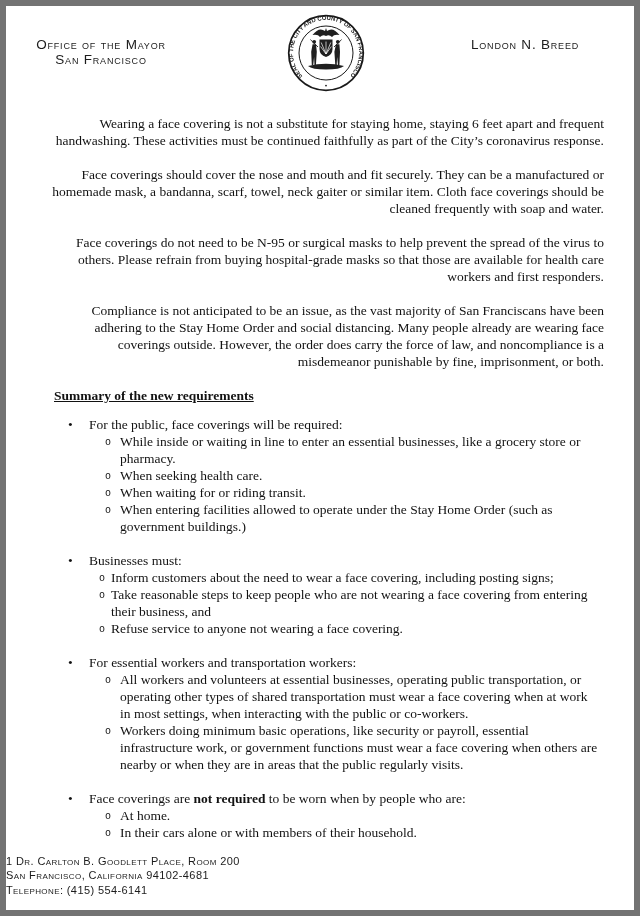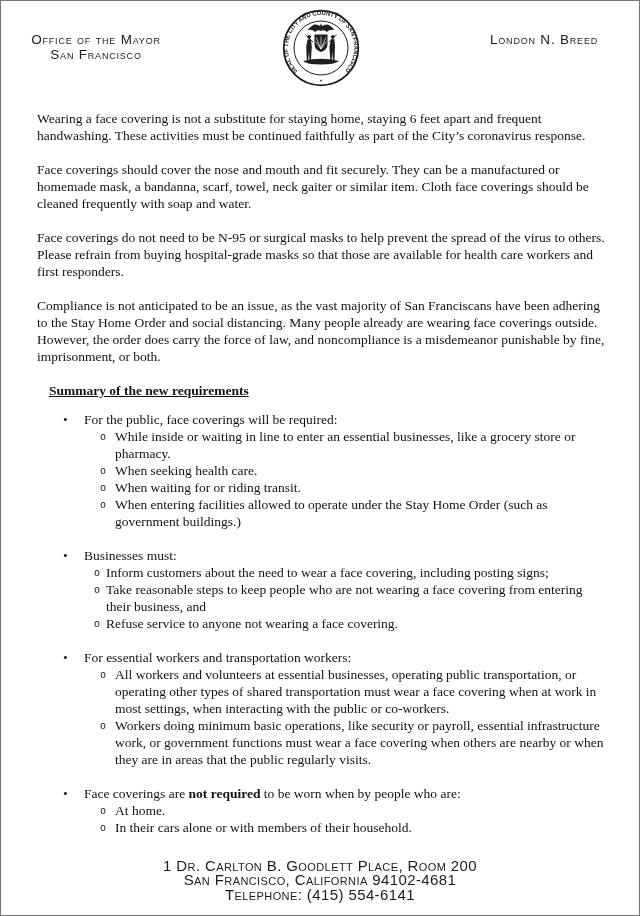--- a/index.html
+++ b/index.html
@@ -1,68 +1,68 @@
 <!DOCTYPE html>
 <html><head>
 <meta charset="utf-8">
 <style>
   html,body { margin:0; padding:0; background:#fff; }
   .page {
     position:relative;
     width:640px; height:916px;
     box-sizing:border-box;
     background:#ffffff;
-    border:1px solid #737373;
+    border:6px solid #737373;
     font-family:"Liberation Serif", serif;
     color:#121212;
     overflow:hidden;
   }
 
   
   .letterhead { position:relative; height:96px; }
   .hdr-block {
     position:absolute; top:31px;
     text-align:center;
     font-family:"Liberation Sans", sans-serif;
     font-variant:small-caps;
     font-size:13.5px; line-height:15px;
     letter-spacing:0.8px;
     color:#1c1c1c;
     white-space:nowrap;
   }
   .hdr-left  { left:10px;  width:170px; }
-  .hdr-right { right:6px;  width:178px; }
+  .hdr-right { right:20px;  width:178px; }
   .seal { position:absolute; left:280px; top:7px; width:80px; height:80px; }
 
   
   .body { padding:13px 30px 0 36px; font-size:13.5px; line-height:17px; }
-  .para { margin:0 0 17px 0; }
+  .para { margin:0 0 17px 0;text-align:right; }
   .heading { font-weight:bold; text-decoration:underline; margin:12px; }
   .group { margin:0 3px 17px 0; }
   .group:last-child { margin-bottom:0; }
   .lvl1 { position:relative; padding-left:47px; }
   .lvl1::before { content:"\2022"; position:absolute; left:26px; top:0; }
   .lvl2 { position:relative; padding-left:78px; }
   .lvl2::before {
     content:"o";
     font-family:"Liberation Mono", monospace;
     font-size:10px; line-height:17px;
     position:absolute; left:63px; top:0.5px;
   }
   .group.tight .lvl2 { padding-left:69px; }
   .group.tight .lvl2::before { left:57px; }
   .bold { font-weight:bold; }
 
   
   .footer {
     position:absolute; left:0; right:0; bottom:13px;
-    text-align:center;
+    text-align:left;
     font-family:"Liberation Sans", sans-serif;
     font-variant:small-caps;
-    font-size:15px; line-height:14.5px;
+    font-size:11px; line-height:14.5px;
     letter-spacing:0.4px;
     color:#1c1c1c;
   }
 </style>
 </head>
 <body>
 
 <div class="page">
 
   <header class="letterhead">

